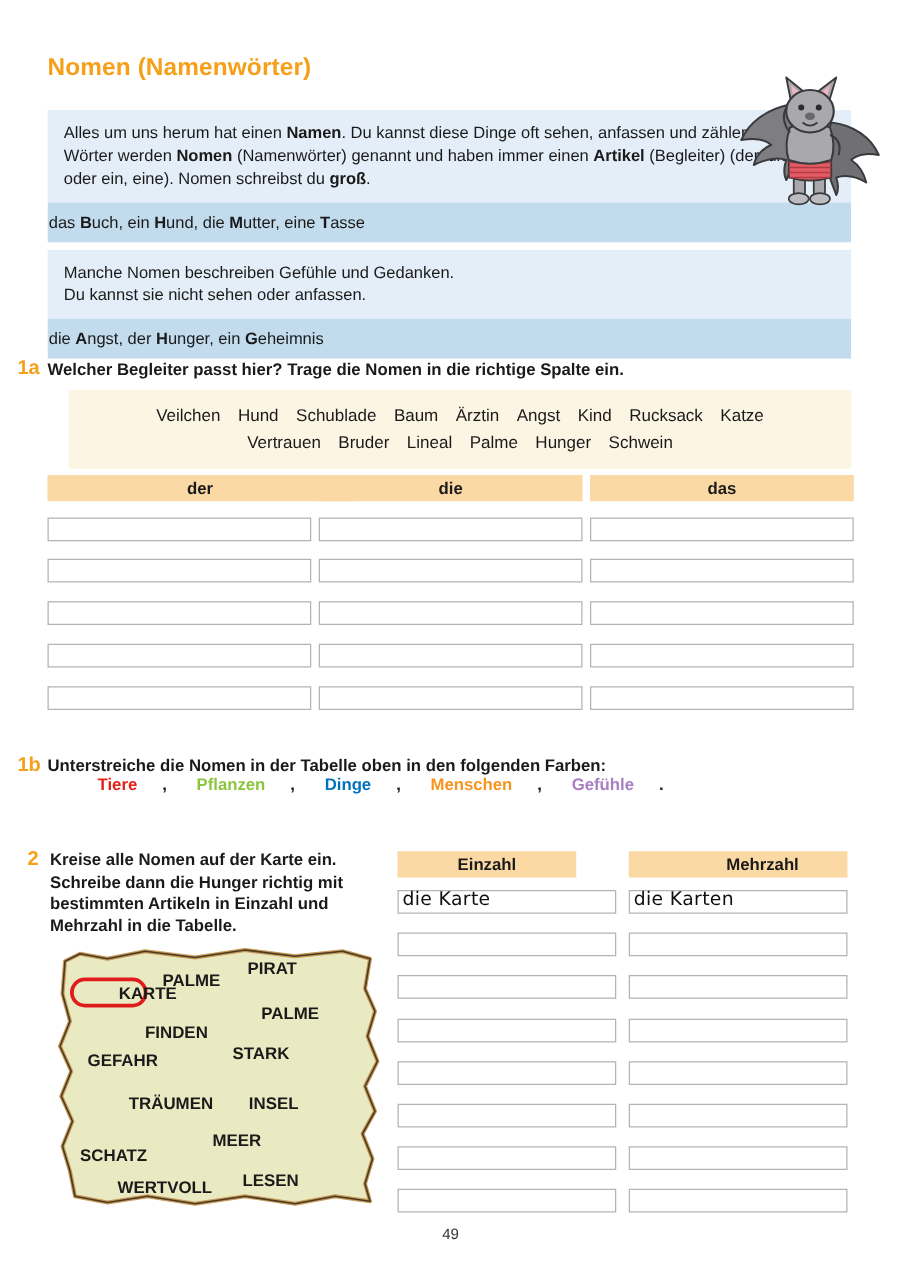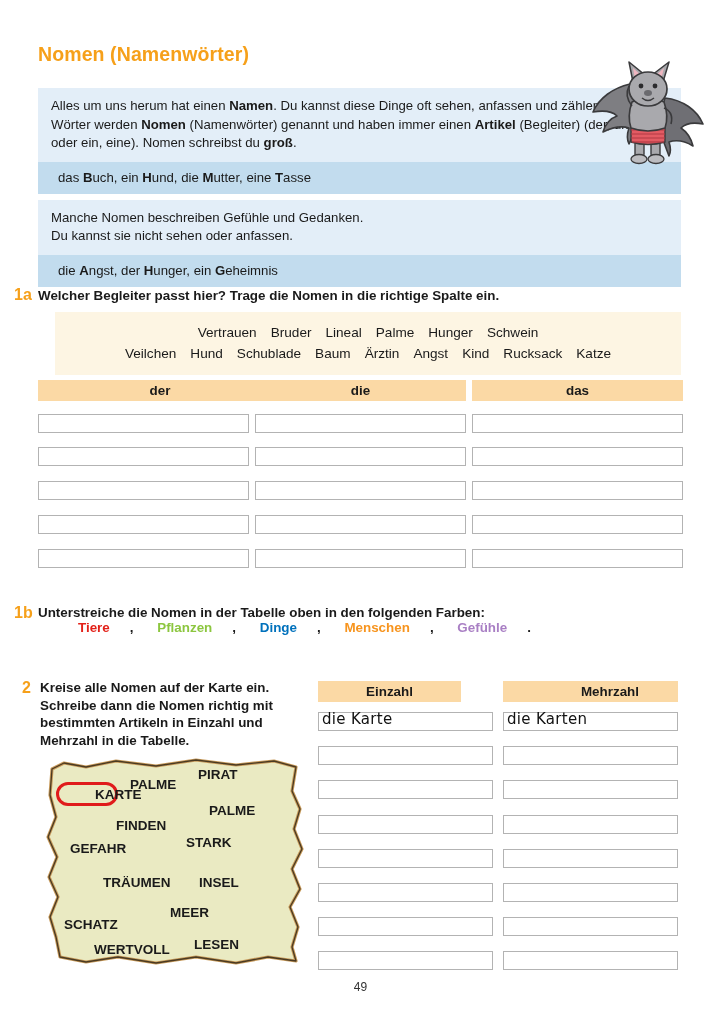--- a/index.html
+++ b/index.html
@@ -22,21 +22,21 @@
   
   .infobox {
     position: absolute; left: 38px; top: 88px; width: 643px;
     border: 0; overflow: hidden;
   }
   .info-para {
     background: #e3eef8; padding: 9px 13px 9px 13px;
     font-size: 13.2px; line-height: 18.6px; color: #1a1a1a;
   }
   .info-ex {
-    background: #c2dcee; padding: 7px 13px 7px 20px;
+    background: #c2dcee; padding: 7px 13px 7px 1px;
     font-size: 13.2px; line-height: 18px; color: #1a1a1a;
   }
   .info-para b, .info-ex b { font-weight: bold; }
   .gap { height: 6px; background: #ffffff; }
 
   
   .bat { position: absolute; right: 8px; top: 58px; width: 130px; height: 108px; }
 
   
   .marker {
@@ -154,22 +154,22 @@
       <circle cx="72" cy="28" r="2.4" fill="#2b2b2d"></circle>
       <ellipse cx="65" cy="35" rx="4" ry="3" fill="#6a6a6e"></ellipse>
       <path d="M59 40 q6 5 12 0" fill="none" stroke="#3a3a3c" stroke-width="1.4"></path>
     </svg>
   </div>
 
   <div class="marker" style="left:14px; top:286px;">1a</div>
   <div class="task-text" style="left:38px; top:287px; width:650px;">Welcher Begleiter passt hier? Trage die Nomen in die richtige Spalte ein.</div>
 
   <div class="wordbank">
+    <div id="wb1"><span>Veilchen</span><span>Hund</span><span>Schublade</span><span>Baum</span><span>Ärztin</span><span>Angst</span><span>Kind</span><span>Rucksack</span><span>Katze</span></div>
     <div id="wb2"><span>Vertrauen</span><span>Bruder</span><span>Lineal</span><span>Palme</span><span>Hunger</span><span>Schwein</span></div>
-    <div id="wb1"><span>Veilchen</span><span>Hund</span><span>Schublade</span><span>Baum</span><span>Ärztin</span><span>Angst</span><span>Kind</span><span>Rucksack</span><span>Katze</span></div>
   </div>
 
   <div id="table1a">
       <div class="col-head" style="left: 38px; top: 380px; width: 244px;">der</div>
       <div class="col-head" style="left: 255px; top: 380px; width: 211px;">die</div>
       <div class="col-head" style="left: 472px; top: 380px; width: 211px;">das</div>
       <div class="ansbox" style="left: 38px; top: 414px; width: 211px;"></div>
       <div class="ansbox" style="left: 255px; top: 414px; width: 211px;"></div>
       <div class="ansbox" style="left: 472px; top: 414px; width: 211px;"></div>
       <div class="ansbox" style="left: 38px; top: 447px; width: 211px;"></div>
@@ -186,21 +186,21 @@
       <div class="ansbox" style="left: 472px; top: 549px; width: 211px;"></div>
     </div>
 
   <div class="marker" style="left:14px; top:604px;">1b</div>
   <div class="task-text" style="left:38px; top:604px; width:650px;">Unterstreiche die Nomen in der Tabelle oben in den folgenden Farben:</div>
   <div class="colorline"><span id="cats"><span style="color: rgb(227, 33, 25);">Tiere</span><span style="color: rgb(26, 26, 26);">, </span><span style="color: rgb(140, 198, 63);">Pflanzen</span><span style="color: rgb(26, 26, 26);">, </span><span style="color: rgb(0, 113, 188);">Dinge</span><span style="color: rgb(26, 26, 26);">, </span><span style="color: rgb(247, 148, 30);">Menschen</span><span style="color: rgb(26, 26, 26);">, </span><span style="color: rgb(169, 127, 196);">Gefühle</span><span style="color: rgb(26, 26, 26);">.</span></span></div>
 
   <div class="marker" style="left:22px; top:679px;">2</div>
   <div class="task-text" style="left:40px; top:679px; width:270px;">
     <div>Kreise alle Nomen auf der Karte ein.</div>
-    <div>Schreibe dann die Nomen richtig mit</div>
+    <div>Schreibe dann die Hunger richtig mit</div>
     <div>bestimmten Artikeln in Einzahl und</div>
     <div>Mehrzahl in die Tabelle.</div>
   </div>
 
   <div class="map-wrap">
     <svg viewBox="0 0 262 212" width="262" height="212" style="position:absolute;left:0;top:0;">
       <path d="M6 12 L18 6 L40 10 L70 4 L110 9 L150 3 L190 8 L228 4 L250 10
                L246 34 L254 52 L248 72 L256 92 L246 112 L254 132 L244 150 L252 170
                L246 190 L250 204 L222 200 L190 206 L150 200 L110 206 L72 200 L40 205 L14 200
                L10 180 L4 160 L12 140 L3 120 L11 100 L2 80 L10 60 L4 38 Z" fill="#eaeac2" stroke="#c79a5a" stroke-width="3.2" stroke-linejoin="round"></path>

